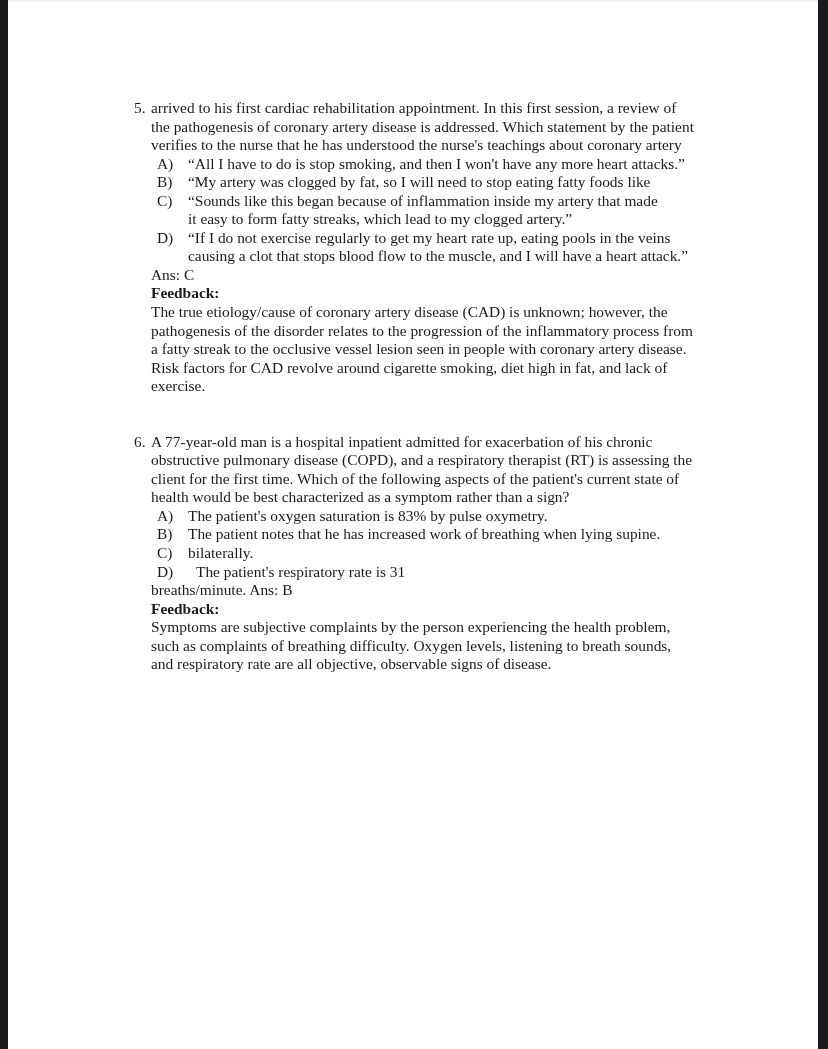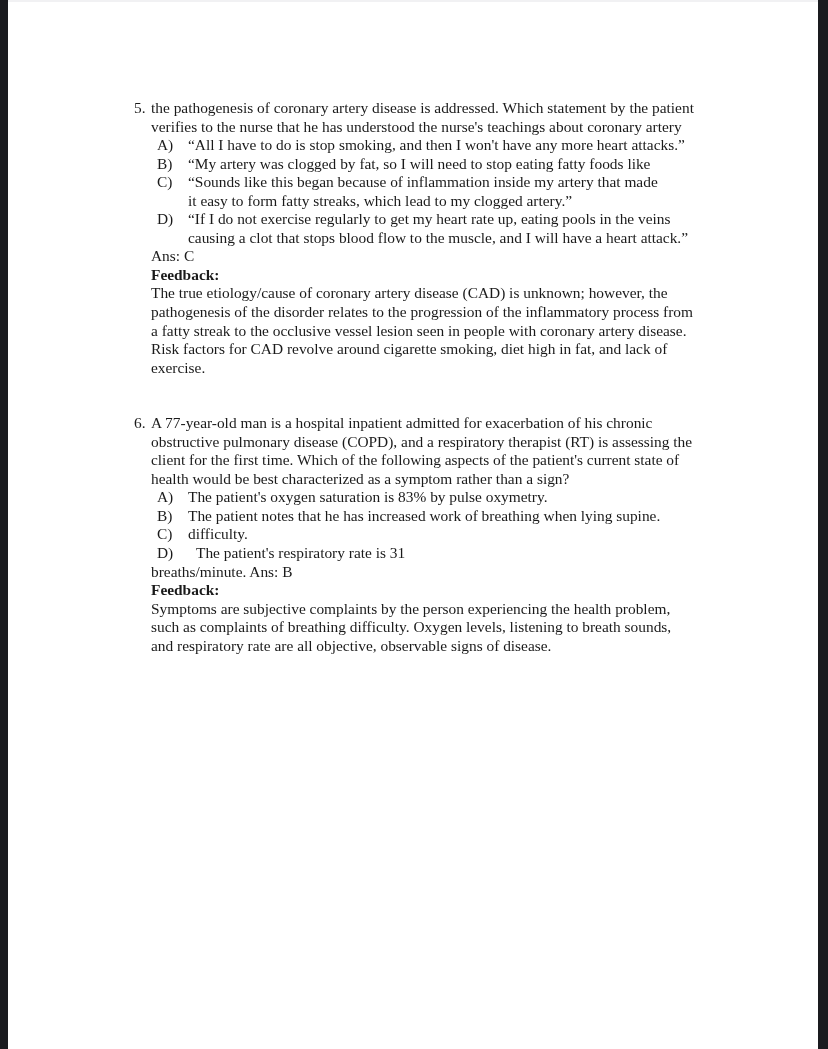--- a/index.html
+++ b/index.html
@@ -36,20 +36,21 @@
 <body>
 
 <div class="stage">
   <div class="paper">
     <div class="content">
 
       <div class="question">
         <div class="qfirst">
           <span class="qnum">5.</span>
         </div>
+        <div class="line">arrived to his first cardiac rehabilitation appointment. In this first session, a review of</div>
         <div class="line">the pathogenesis of coronary artery disease is addressed. Which statement by the patient</div>
         <div class="line">verifies to the nurse that he has understood the nurse's teachings about coronary artery</div>
 
         <div class="opt">
           <span class="letter">A)</span>
           <div class="optlines">
             <div class="line">“All I have to do is stop smoking, and then I won't have any more heart attacks.”</div>
           </div>
         </div>
         <div class="opt">
@@ -99,21 +100,21 @@
         </div>
         <div class="opt">
           <span class="letter">B)</span>
           <div class="optlines">
             <div class="line">The patient notes that he has increased work of breathing when lying supine.</div>
           </div>
         </div>
         <div class="opt">
           <span class="letter">C)</span>
           <div class="optlines">
-            <div class="line">difficulty.</div>
+            <div class="line">bilaterally.</div>
           </div>
         </div>
         <div class="opt">
           <span class="letter">D)</span>
           <div class="optlines">
             <div class="line xind">The patient's respiratory rate is 31</div>
           </div>
         </div>
 
         <div class="line">breaths/minute. Ans: B</div>

